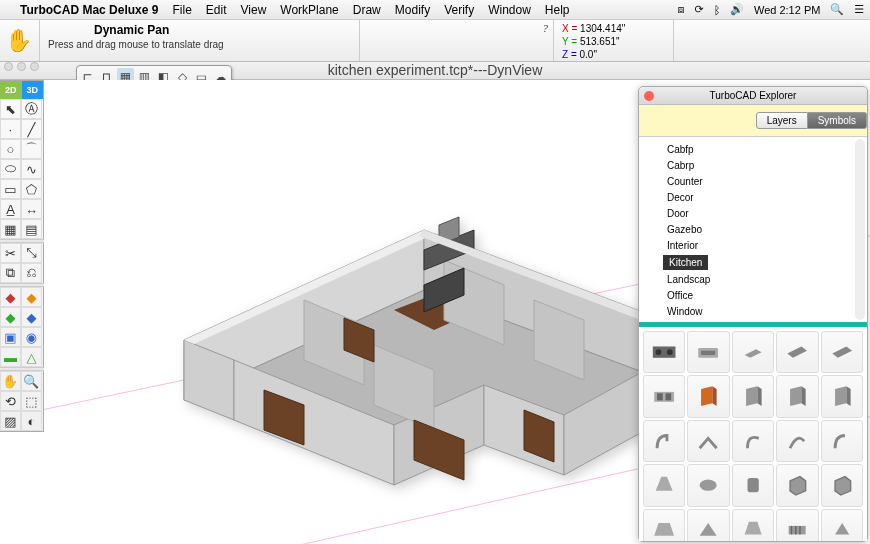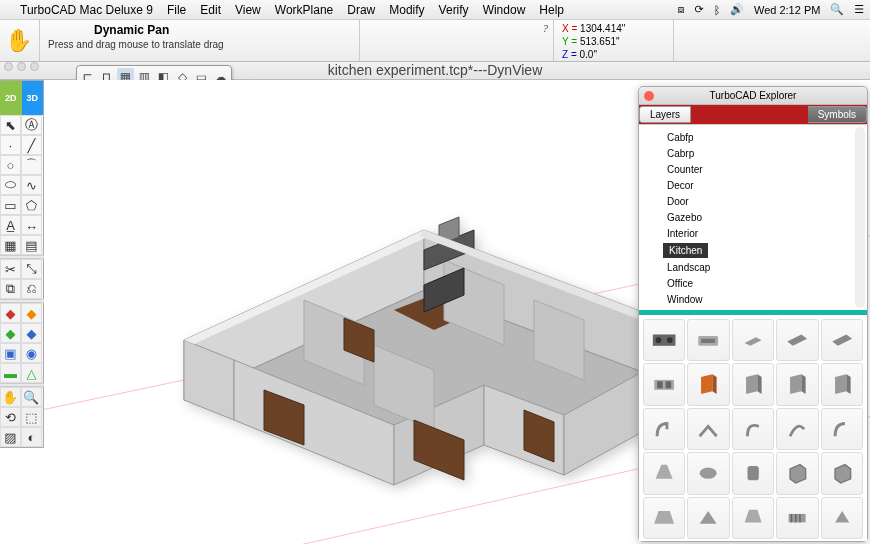--- a/index.html
+++ b/index.html
@@ -1,21 +1,21 @@
 <!DOCTYPE html>
 <html><head>
 <meta charset="utf-8">
 <style>
 * { margin: 0; padding: 0; box-sizing: border-box; }
 body { font-family: "Lucida Grande", -apple-system, sans-serif; font-size: 11px; background: #fff; width: 870px; height: 544px; overflow: hidden; position: relative; }
 
 
 .menubar { height: 20px; background: linear-gradient(#f8f8f8, #e8e8e8); border-bottom: 1px solid #ccc; display: flex; align-items: center; padding: 0 6px; gap: 14px; font-size: 12px; }
 .menubar .apple { font-size: 14px; }
-.menubar .app-name { font-weight: normal; }
+.menubar .app-name { font-weight: bold; }
 .menubar .spacer { flex: 1; }
 .menubar .right { display: flex; align-items: center; gap: 10px; font-size: 11px; }
 .menubar .right span { display: inline-flex; align-items: center; }
 
 
 .toolinfo { height: 42px; background: linear-gradient(#fcfcfc, #ececec); border-bottom: 1px solid #bbb; display: flex; align-items: stretch; }
 .toolinfo .iconcell { width: 40px; display: flex; align-items: center; justify-content: center; border-right: 1px solid #ccc; font-size: 22px; }
 .toolinfo .desc { flex: 0 0 320px; padding: 3px 8px; border-right: 1px solid #ccc; }
 .toolinfo .desc .title { font-weight: bold; font-size: 12px; padding-left: 46px; }
 .toolinfo .desc .sub { font-size: 10px; color: #333; margin-top: 2px; }
@@ -34,36 +34,36 @@
 
 .float-tb { position: absolute; background: linear-gradient(#fafafa, #ececec); border: 1px solid #999; border-radius: 4px; box-shadow: 1px 1px 3px rgba(0,0,0,0.2); display: flex; padding: 2px; gap: 2px; }
 .float-tb.tb1 { top: 65px; left: 76px; }
 .float-tb.tb2 { top: 114px; left: 76px; }
 .float-tb .btn { width: 17px; height: 17px; display: flex; align-items: center; justify-content: center; font-size: 12px; color: #444; border-radius: 2px; }
 .float-tb .btn.sel { background: #cde; }
 .float-tb.tb2 .btn { width: 18px; }
 
 
 .toolbox { position: absolute; top: 80px; left: 0; width: 44px; background: linear-gradient(#fafafa, #f0f0f0); border: 1px solid #aaa; border-left: none; }
-.toolbox .toggle { display: flex; height: 34px; }
+.toolbox .toggle { display: flex; height: 18px; }
 .toolbox .toggle div { flex: 1; display: flex; align-items: center; justify-content: center; font-size: 9px; font-weight: bold; color: #fff; }
 .toolbox .tg2d { background: #8bc34a; }
 .toolbox .tg3d { background: #2196f3; }
 .toolbox .grid { display: flex; flex-wrap: wrap; }
 .toolbox .tool { width: 21px; height: 20px; display: flex; align-items: center; justify-content: center; font-size: 13px; color: #333; border: 0.5px solid #ddd; position: relative; }
 .toolbox .sep { width: 44px; height: 4px; background: #e8e8e8; border-top: 1px solid #ccc; border-bottom: 1px solid #ccc; }
 
 
 .canvas { position: absolute; top: 80px; left: 44px; right: 0; bottom: 0; background: #fff; overflow: hidden; }
 
 
 .explorer { position: absolute; top: 86px; right: 2px; width: 230px; height: 456px; background: #f6f6f6; border: 1px solid #aaa; border-radius: 5px; box-shadow: 0 2px 8px rgba(0,0,0,0.25); display: flex; flex-direction: column; }
 .explorer .titlebar { height: 18px; background: linear-gradient(#ececec, #d8d8d8); border-bottom: 1px solid #bbb; display: flex; align-items: center; justify-content: center; font-size: 10px; position: relative; border-radius: 5px 5px 0 0; }
 .explorer .titlebar .close { position: absolute; left: 5px; width: 10px; height: 10px; border-radius: 50%; background: #ff5f56; }
-.explorer .tabs { height: 20px; display: flex; align-items: center; justify-content: space-between; gap: 0; background: #b91c1c; border-bottom: 1px solid #ccc; }
+.explorer .tabs { height: 32px; display: flex; align-items: center; justify-content: flex-end; gap: 0; background: #fef9c3; border-bottom: 1px solid #ccc; }
 .explorer .tabs .tab { padding: 2px 10px; font-size: 10px; border: 1px solid #999; background: linear-gradient(#fdfdfd,#e4e4e4); }
 .explorer .tabs .tab.active { background: linear-gradient(#888,#666); color: #fff; }
 .explorer .tabs .tab:first-child { border-radius: 3px 0 0 3px; }
 .explorer .tabs .tab:last-child { border-radius: 0 3px 3px 0; border-left: none; }
 .explorer .tree { flex: 0 0 190px; overflow: auto; padding: 4px 0 4px 24px; font-size: 10px; background: #fff; border-bottom: 5px solid #14b8a6; position: relative; }
 .explorer .tree .item { padding: 2px 4px; margin: 1px 0; cursor: default; }
 .explorer .tree .item.sel { background: #333; color: #fff; display: inline-block; padding: 2px 6px; }
 .explorer .tree .header { margin-left: -12px; font-size: 10px; }
 .explorer .tree .header::before { content: "▾ "; font-size: 8px; }
 .explorer .tree .scrollbar { position: absolute; right: 2px; top: 2px; bottom: 2px; width: 10px; background: #eee; border-radius: 5px; }

